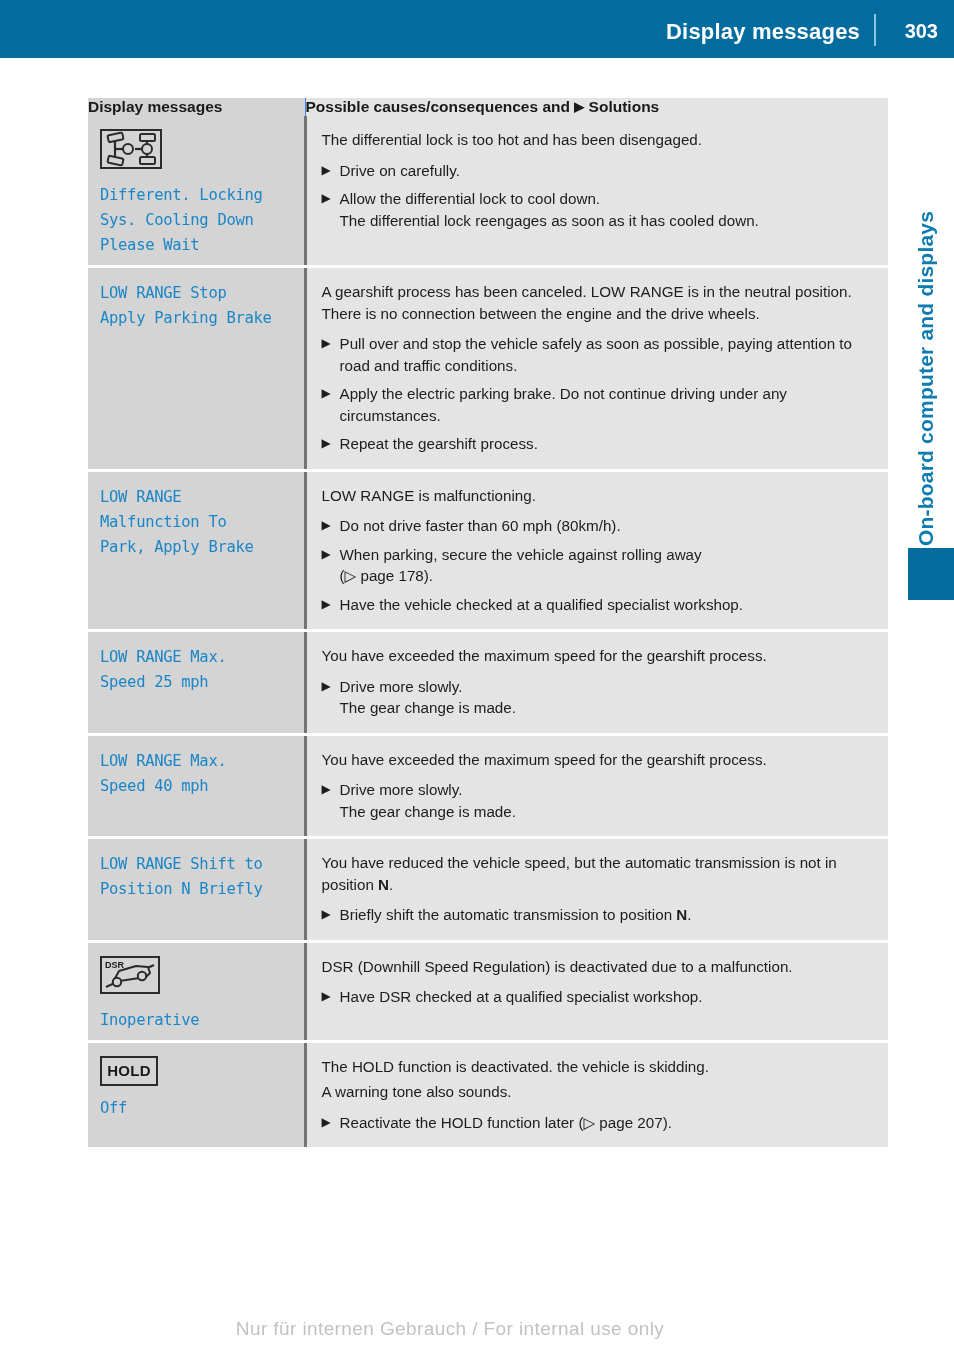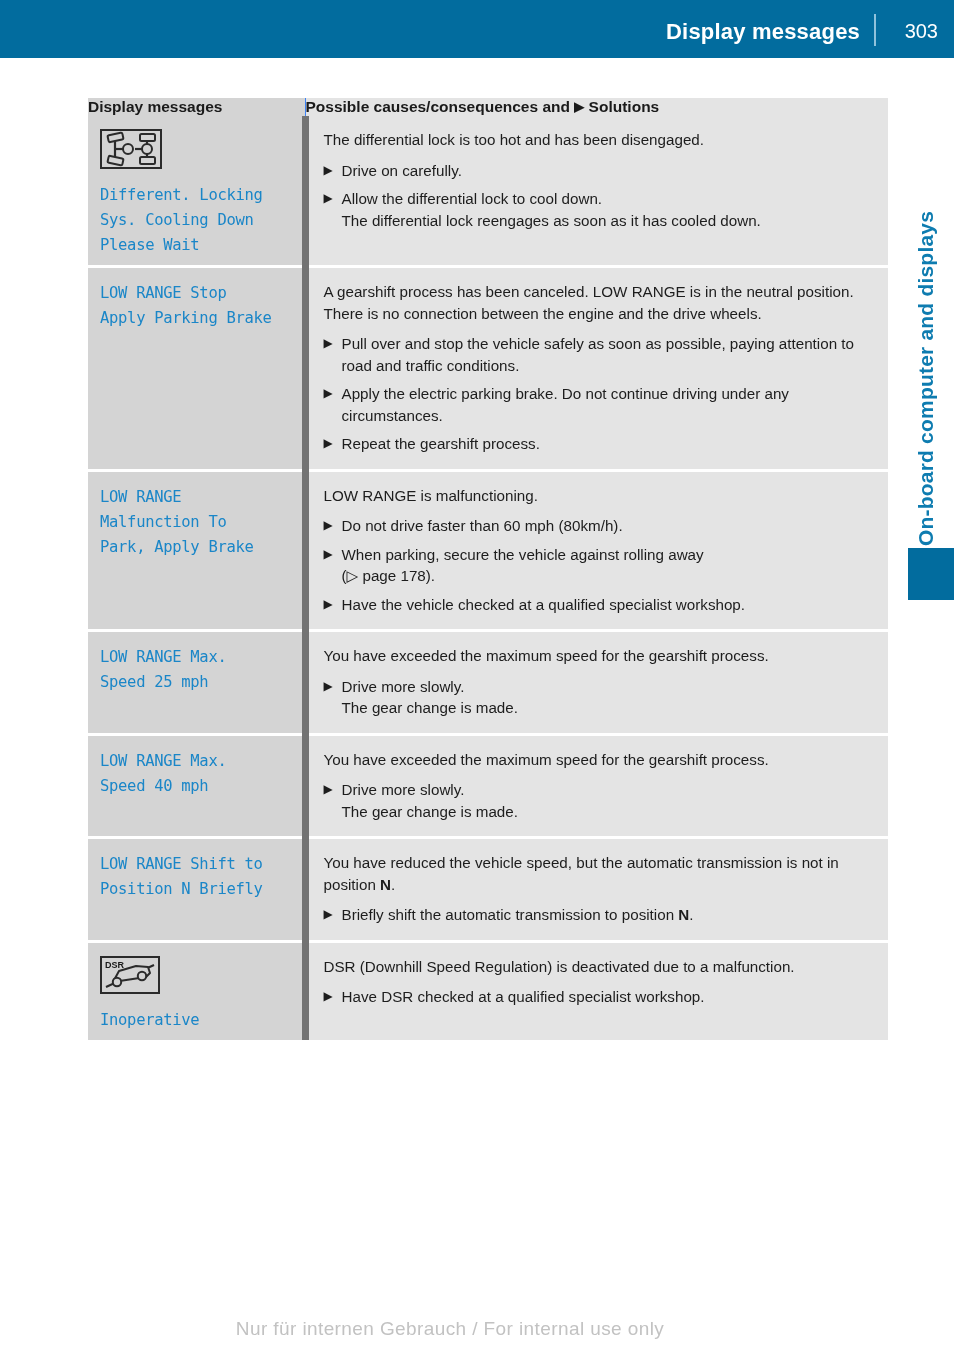--- a/index.html
+++ b/index.html
@@ -41,21 +41,21 @@
     top: 14px;
     width: 2px;
     height: 32px;
     background: #8fc2dc;
   }
   .header-pageno {
     position: absolute;
     right: 16px;
     top: 20px;
     font-size: 20px;
-    font-weight: normal;
+    font-weight: bold;
     color: #ffffff;
     white-space: nowrap;
   }
 
   
   .side-chapter {
     position: absolute;
     right: 6px;
     top: 116px;
     width: 34px;
@@ -127,21 +127,21 @@
   }
 
   
   td.cell-left {
     background: #d4d4d4;
     padding: 13px 10px 7px 12px;
   }
   td.cell-right {
     background: #e4e4e4;
     padding: 13px 14px 14px 15px;
-    border-left: 7px solid #737373;
+    border-left: 3px solid #737373;
   }
 
   
   .msg-text {
     font-family: "DejaVu Sans Mono", "Liberation Mono", monospace;
     font-size: 15.5px;
     line-height: 25px;
     color: #1a86c8;
     white-space: pre-line;
     letter-spacing: -0.3px;
@@ -336,16 +336,24 @@
               <path d="M4 29 L52 7" stroke="#2b2b2b" stroke-width="2" fill="none"></path>
               <path d="M11 24 L17 13 L34 8 L46 9 L48 15 L44 19 Z" fill="#d4d4d4" stroke="#2b2b2b" stroke-width="2" stroke-linejoin="round"></path>
               <circle cx="15" cy="24" r="4.2" fill="#d4d4d4" stroke="#2b2b2b" stroke-width="2"></circle>
               <circle cx="40" cy="18" r="4.2" fill="#d4d4d4" stroke="#2b2b2b" stroke-width="2"></circle>
             </svg></span><div class="msg-text after-icon">Inoperative</div></td>
         <td class="cell-right">
           <p class="para">DSR (Downhill Speed Regulation) is deactivated due to a malfunction.</p>
           <div class="step first-step"><span class="tri-solid">▶</span><span>Have DSR checked at a qualified specialist workshop.</span></div>
         </td>
       </tr>
+      <tr>
+        <td class="cell-left"><span class="icon-box icon-hold">HOLD</span><div class="msg-text after-icon">Off</div></td>
+        <td class="cell-right">
+          <p class="para">The HOLD function is deactivated. the vehicle is skidding.</p>
+          <p class="para">A warning tone also sounds.</p>
+          <div class="step first-step"><span class="tri-solid">▶</span><span>Reactivate the HOLD function later (▷ page 207).</span></div>
+        </td>
+      </tr>
     </tbody>
 </table>
 
 <div class="footer-note">Nur für internen Gebrauch / For internal use only</div>
 
 </body></html>

